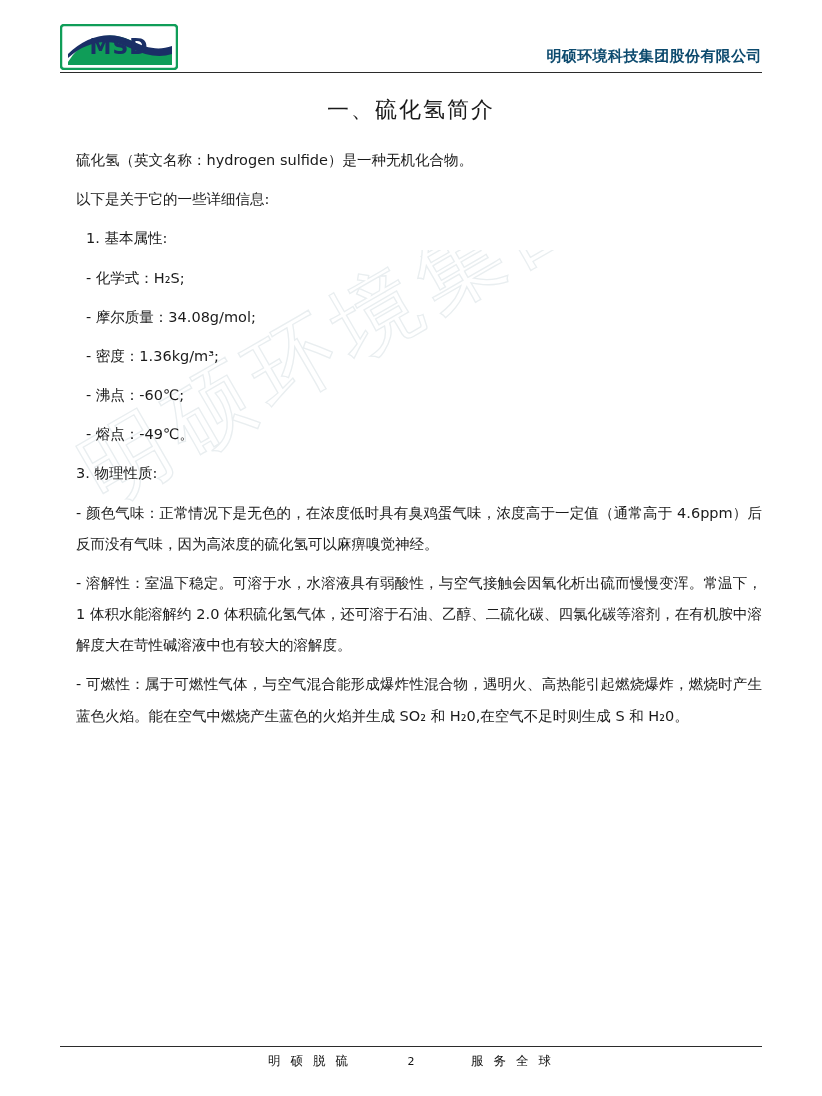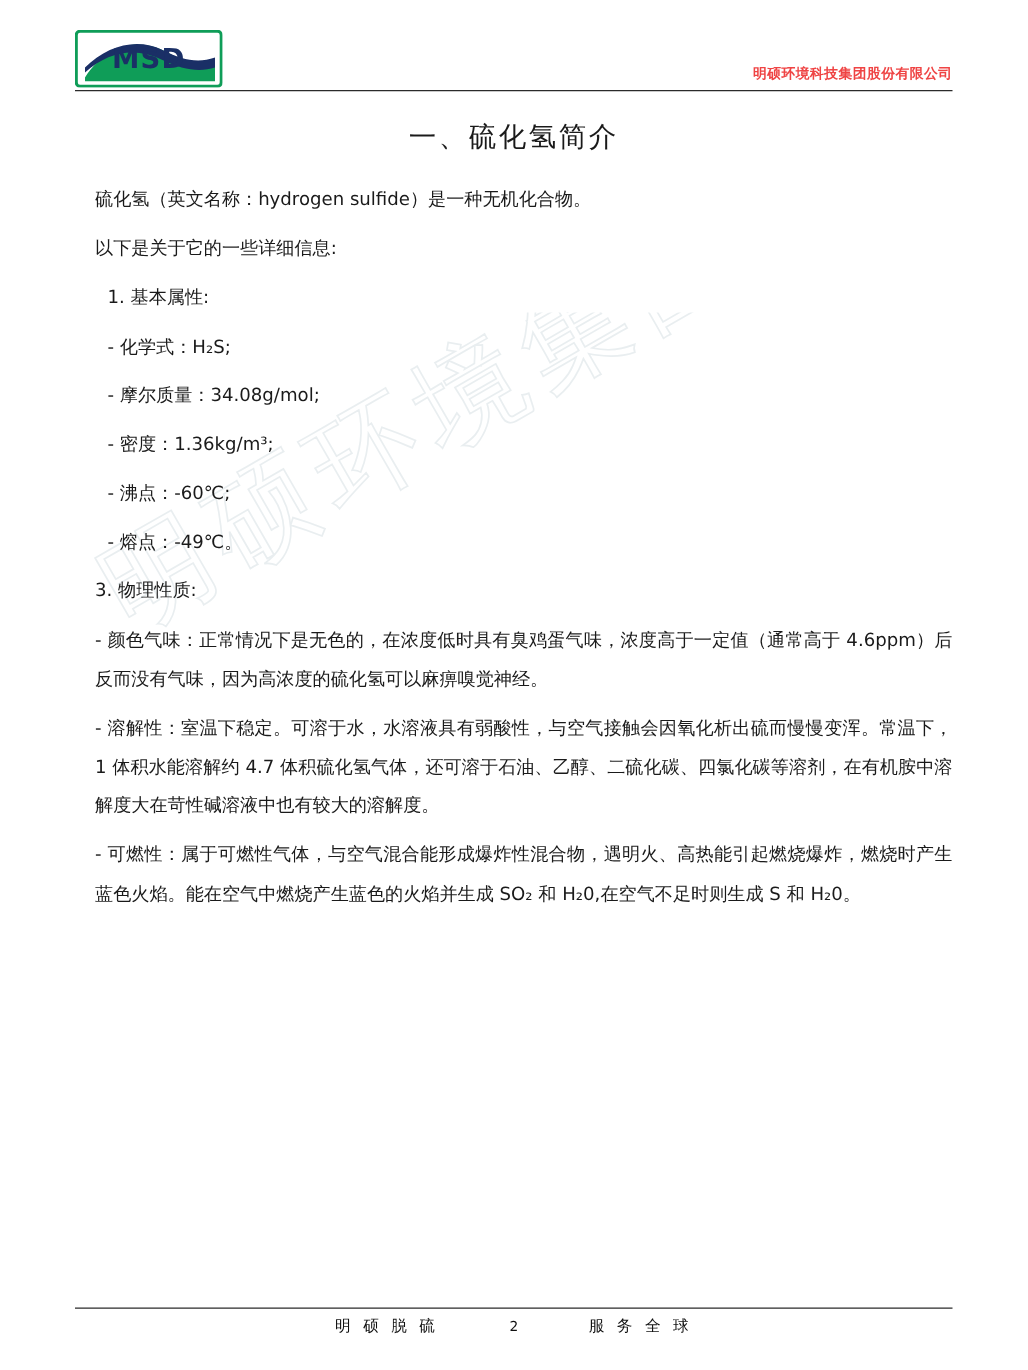--- a/index.html
+++ b/index.html
@@ -57,22 +57,22 @@
     height: 48px;
   }
   .logo {
     width: 96px;
     height: 46px;
     position: relative;
     flex: none;
   }
   .logo svg { display:block; }
   .company-name {
-    font-size: 11px;
-    color: #ef4444;
+    font-size: 15px;
+    color: #0c4a6e;
     font-weight: bold;
     letter-spacing: 0.4px;
     padding-bottom: 4px;
     font-family: "DejaVu Sans", sans-serif;
   }
   .header-rule {
     position: relative;
     z-index: 2;
     margin: 2px 60px 0 60px;
     border-bottom: 1.6px solid #2b2b2b;
@@ -167,21 +167,21 @@
     <p class="para">硫化氢（英文名称：hydrogen sulfide）是一种无机化合物。</p>
     <p class="para">以下是关于它的一些详细信息:</p>
     <p class="para bold indent">1. 基本属性:</p>
     <p class="para indent">- 化学式：H₂S;</p>
     <p class="para indent">- 摩尔质量：34.08g/mol;</p>
     <p class="para indent">- 密度：1.36kg/m³;</p>
     <p class="para indent">- 沸点：-60℃;</p>
     <p class="para indent">- 熔点：-49℃。</p>
     <p class="para bold">3. 物理性质:</p>
     <p class="para">- 颜色气味：正常情况下是无色的，在浓度低时具有臭鸡蛋气味，浓度高于一定值（通常高于 4.6ppm）后反而没有气味，因为高浓度的硫化氢可以麻痹嗅觉神经。</p>
-    <p class="para">- 溶解性：室温下稳定。可溶于水，水溶液具有弱酸性，与空气接触会因氧化析出硫而慢慢变浑。常温下，1 体积水能溶解约 4.7 体积硫化氢气体，还可溶于石油、乙醇、二硫化碳、四氯化碳等溶剂，在有机胺中溶解度大在苛性碱溶液中也有较大的溶解度。</p>
+    <p class="para">- 溶解性：室温下稳定。可溶于水，水溶液具有弱酸性，与空气接触会因氧化析出硫而慢慢变浑。常温下，1 体积水能溶解约 2.0 体积硫化氢气体，还可溶于石油、乙醇、二硫化碳、四氯化碳等溶剂，在有机胺中溶解度大在苛性碱溶液中也有较大的溶解度。</p>
     <p class="para">- 可燃性：属于可燃性气体，与空气混合能形成爆炸性混合物，遇明火、高热能引起燃烧爆炸，燃烧时产生蓝色火焰。能在空气中燃烧产生蓝色的火焰并生成 SO₂ 和 H₂0,在空气不足时则生成 S 和 H₂0。</p>
   </div>
 
   <div class="footer">
     <div class="footer-rule"></div>
     <div class="footer-row">
       <span>明 硕 脱 硫</span>
       <span>服 务 全 球</span>
       <span class="page-number">2</span>
     </div>

